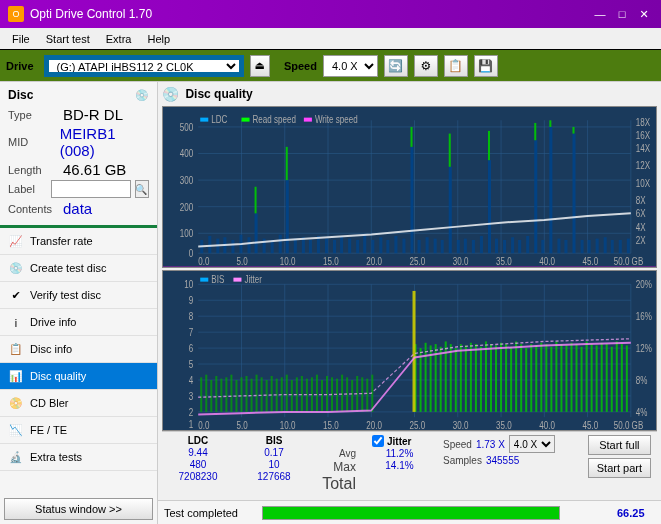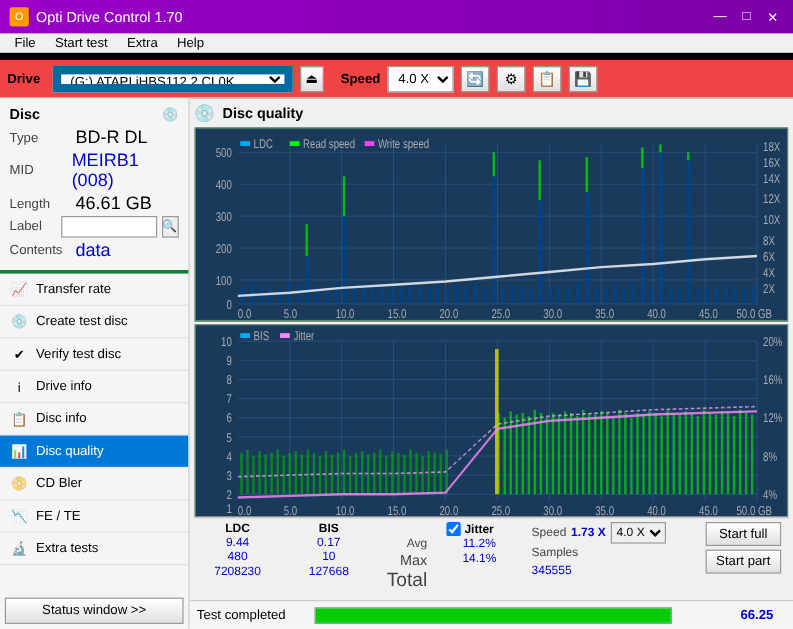--- a/index.html
+++ b/index.html
@@ -16,43 +16,43 @@
       height: 28px;
     }
     .title-bar-left { display: flex; align-items: center; gap: 6px; font-size: 12px; font-weight: 500; }
     .title-bar-icon { width: 16px; height: 16px; background: #ff9900; border-radius: 2px; display: flex; align-items: center; justify-content: center; font-size: 9px; color: white; }
     .title-bar-controls { display: flex; gap: 4px; }
     .title-btn { width: 18px; height: 18px; border: none; cursor: pointer; display: flex; align-items: center; justify-content: center; font-size: 11px; color: white; background: transparent; }
 
     
     .menu-bar {
       background: #f0f0f0;
-      border-bottom: 6px solid #000000;
+      border-bottom: 1px solid #000000;
       display: flex;
       padding: 2px 4px;
       height: 22px;
       align-items: center;
     }
     .menu-item { padding: 1px 8px; cursor: pointer; font-size: 11px; }
 
     
     .drive-toolbar {
-      background: #ef4444;
+      background: #4d7c0f;
       border-bottom: 1px solid #ccc;
       display: flex;
       align-items: center;
       padding: 3px 6px;
       height: 32px;
       gap: 6px;
     }
     .drive-label { font-size: 11px; font-weight: 600; margin-right: 4px; }
     .drive-select {
       height: 22px;
       font-size: 11px;
-      border: 7px solid #0369a1;
+      border: 5px solid #0369a1;
       background: white;
       padding: 0 4px;
       width: 200px;
     }
     .toolbar-btn {
       height: 22px;
       border: 1px solid #999;
       background: linear-gradient(to bottom, #ffffff, #e0e0e0);
       cursor: pointer;
       padding: 0 4px;
@@ -170,21 +170,21 @@
       display: flex;
       align-items: center;
       gap: 6px;
       margin-bottom: 4px;
     }
     .panel-title { font-size: 12px; font-weight: 700; }
     .panel-icon { color: #0078d7; font-size: 14px; }
 
     
     .charts-container { flex: 1; display: flex; flex-direction: column; gap: 2px; overflow: hidden; }
-    .chart-wrapper { flex: 1; position: relative; border: 1px solid #888; background: #15803d; overflow: hidden; }
+    .chart-wrapper { flex: 1; position: relative; border: 1px solid #888; background: #a21caf; overflow: hidden; }
 
     
     .stats-bar {
       background: #f0f0f0;
       border-top: 1px solid #ccc;
       padding: 3px 6px;
       display: flex;
       gap: 16px;
       align-items: flex-start;
     }
@@ -665,26 +665,26 @@
             <span style="font-size:10px;font-weight:700;">Jitter</span>
           </div>
           <div class="stats-value">11.2%</div>
           <div class="stats-value">14.1%</div>
           <div class="stats-value"></div>
         </div>
 
         <div style="display:flex;flex-direction:column;gap:2px;flex:1;">
           <div style="display:flex;gap:4px;align-items:center;">
             <span style="font-size:10px;color:#444;">Speed</span>
-            <span style="font-size:10px;color:#0000cc;font-weight:700;">1.73 X</span>
+            <span style="font-size:10px;color:#0000cc;font-weight:400;">1.73 X</span>
             <select style="height:18px;font-size:10px;border:1px solid #999;">
               <option>4.0 X</option>
             </select>
           </div>
-          <div style="display:flex;gap:4px;flex-direction:column;">
+          <div style="display:flex;gap:4px;">
             <span style="font-size:10px;color:#444;">Samples</span>
             <span style="font-size:10px;color:#0000cc;">345555</span>
           </div>
         </div>
 
         <div class="action-buttons">
           <button class="action-btn">Start full</button>
           <button class="action-btn">Start part</button>
         </div>
       </div>

